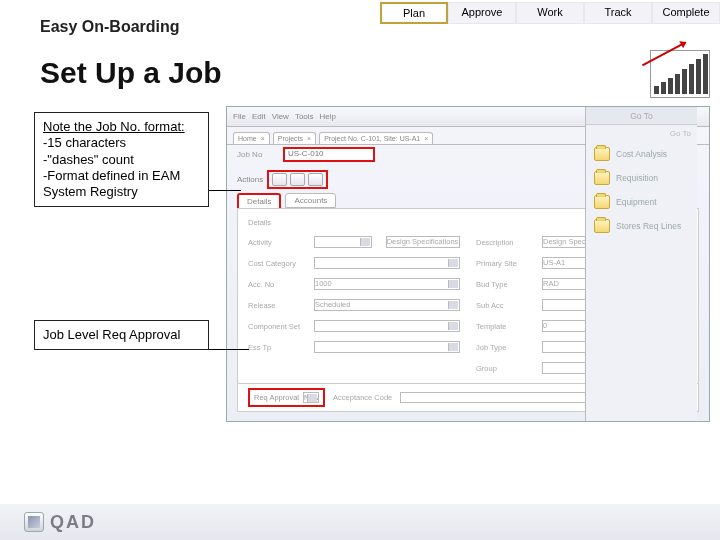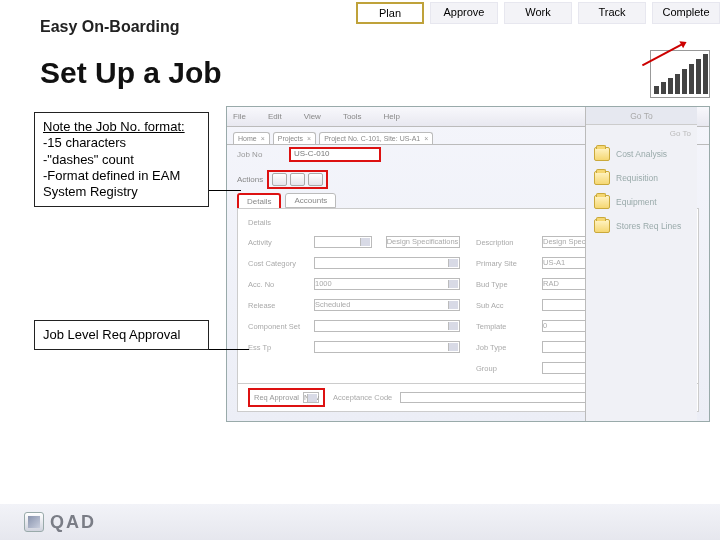--- a/index.html
+++ b/index.html
@@ -1,46 +1,46 @@
 <!DOCTYPE html>
 <html><head>
 <meta charset="utf-8">
 <style>
   *{box-sizing:border-box;margin:0;padding:0;font-family:Arial,Helvetica,sans-serif}
   body{width:720px;height:540px;background:#fff;position:relative;overflow:hidden}
 
   
   .steps{position:absolute;top:2px;right:0;display:flex}
-  .step{font-size:11px;padding:3px 0;width:68px;text-align:center;border:1px solid #e7e7ef;background:#f3f3f7;margin-left:6px}
+  .step{font-size:11px;padding:3px 0;width:68px;text-align:center;border:1px solid #e7e7ef;background:#f3f3f7;}
   .step.active{border:2px solid #bfa23a;background:#fff;font-weight:normal}
 
   .brand{position:absolute;top:18px;left:40px;font-size:16px;font-weight:bold;color:#222}
   .title{position:absolute;top:56px;left:40px;font-size:30px;font-weight:bold;color:#111}
 
   
   .mini-chart{position:absolute;top:50px;right:10px;width:60px;height:48px;border:1px solid #999;background:#fff}
   .mini-chart .bars{position:absolute;bottom:3px;left:3px;display:flex;align-items:flex-end;gap:2px}
   .mini-chart .bars span{width:5px;background:#444}
   .mini-chart .arrow{position:absolute;left:5px;bottom:6px;width:48px;height:30px;border-top:2px solid #c00;transform:rotate(-28deg);transform-origin:left bottom}
   .mini-chart .arrow::after{content:"";position:absolute;right:-2px;top:-5px;border-left:6px solid #c00;border-top:4px solid transparent;border-bottom:4px solid transparent}
 
   
   .callout{position:absolute;left:34px;width:175px;border:1px solid #222;padding:6px 8px;font-size:13px;line-height:1.25;background:#fff;z-index:5}
   .callout.c1{top:112px}
   .callout.c1 .u{text-decoration:underline}
   .callout.c2{top:320px}
 
   
   .app{position:absolute;top:106px;left:226px;width:484px;height:316px;border:1px solid #9aa;background:linear-gradient(#f4f5fb,#eceef6)}
-  .toolbar{height:20px;background:linear-gradient(#f8f8fc,#e8e8f0);border-bottom:1px solid #bbb;display:flex;align-items:center;gap:22px;font-size:8px;padding:0 6px;color:#888;filter:blur(.4px)}
+  .toolbar{height:20px;background:linear-gradient(#f8f8fc,#e8e8f0);border-bottom:1px solid #bbb;display:flex;align-items:center;gap:6px;font-size:8px;padding:0 6px;color:#888;filter:blur(.4px)}
   .tabs{height:18px;display:flex;align-items:flex-end;padding:0 6px;gap:3px;border-bottom:1px solid #bbb;font-size:7px;color:#888;filter:blur(.4px)}
   .tab{background:#fff;border:1px solid #bbb;border-bottom:none;padding:2px 4px;border-radius:3px 3px 0 0}
   .tab .x{color:#999;margin-left:4px}
   .form-head{padding:4px 10px 2px;display:flex;gap:50px;font-size:8px;color:#999;filter:blur(.5px)}
-  .job-row{padding:2px 10px 6px;display:flex;align-items:center;gap:12px;font-size:8px;color:#999}
+  .job-row{padding:2px 10px 6px;display:flex;align-items:center;gap:6px;font-size:8px;color:#999}
   .job-row .jfield{border:2px solid #d11;background:#fff;height:15px;width:92px;padding:0 3px;color:#777;filter:blur(.4px)}
   .actions{display:flex;align-items:center;margin:2px 10px 0;font-size:8px;color:#888}
   .actions .lbl{filter:blur(.5px);margin-right:4px}
   .actions .btns{border:2px solid #d11;padding:1px 3px;display:flex;gap:3px}
   .ibtn{width:15px;height:13px;border:1px solid #aaa;border-radius:2px;background:linear-gradient(#fff,#e4e4ec)}
   .subtabs{margin:4px 10px 0;display:flex;gap:4px;font-size:8px;filter:blur(.4px)}
   .subtab{padding:2px 8px;border:2px solid #d11;border-bottom:none;border-radius:3px 3px 0 0;background:#fff;color:#888}
   .subtab.inact{border:1px solid #bbb}
   .form-grid{margin:0 10px;border:1px solid #ccc;background:#fff;padding:8px 10px;font-size:7.5px;color:#aaa;display:grid;grid-template-columns:1fr 1fr;column-gap:16px;row-gap:7px;height:176px;filter:blur(.5px)}
   .frow{display:flex;align-items:center;gap:4px}

